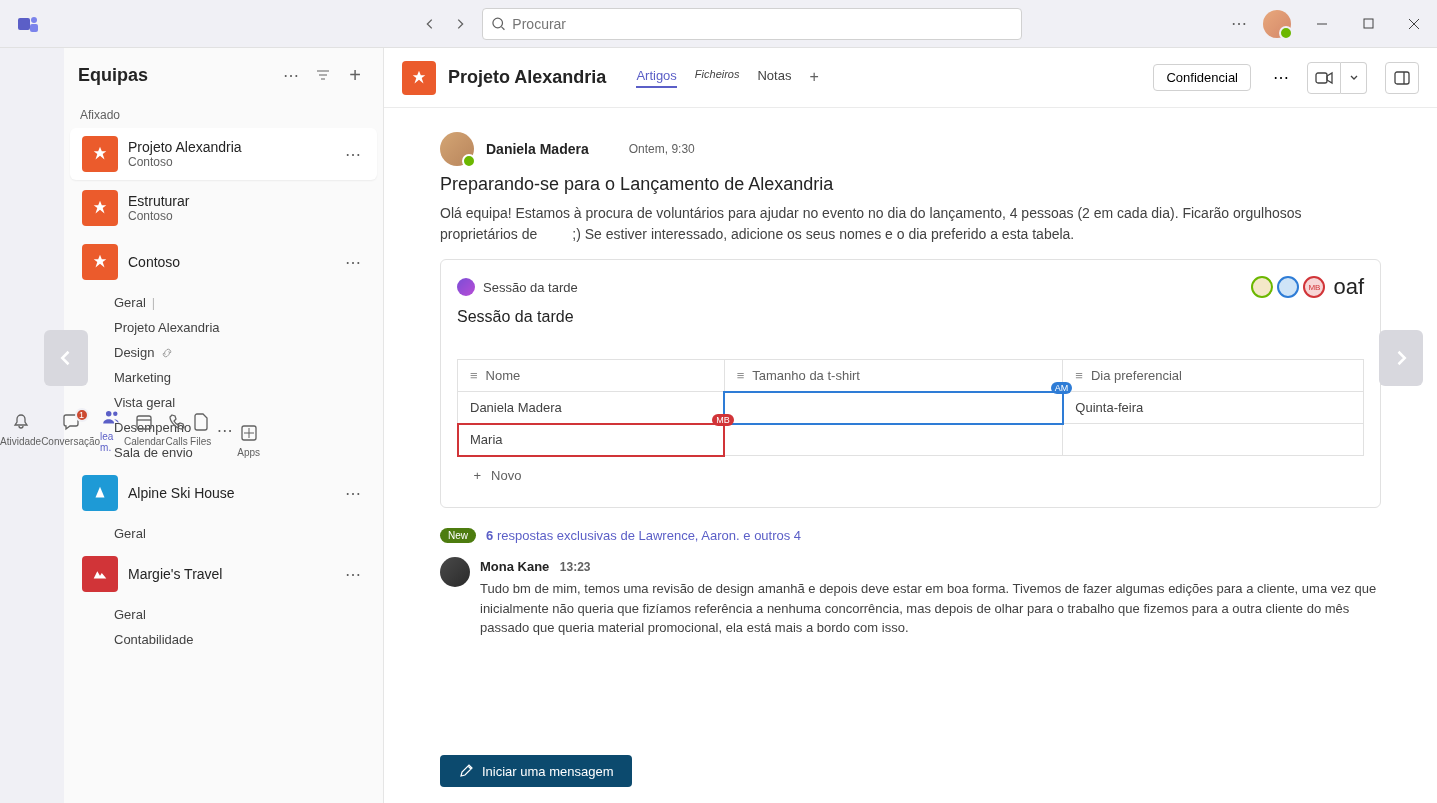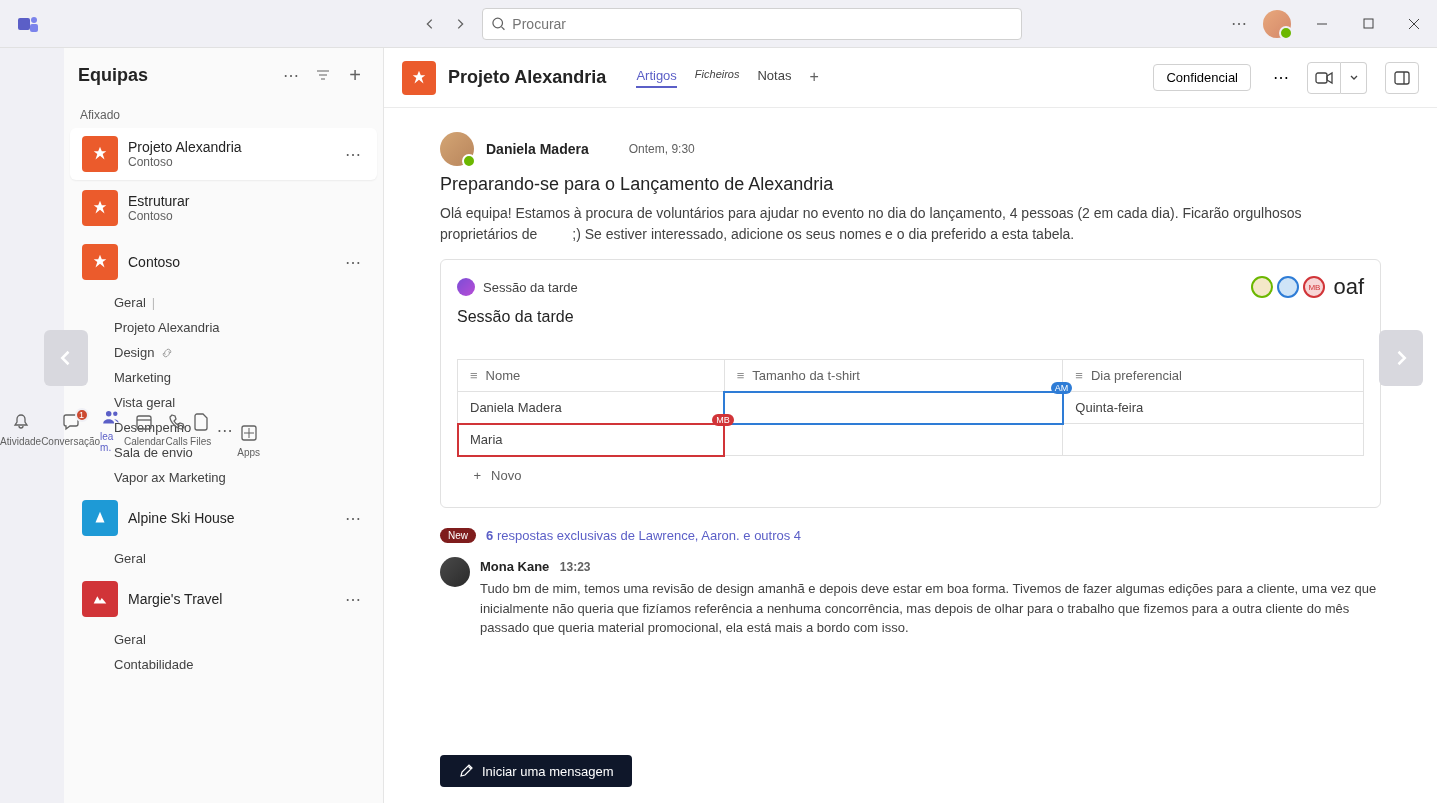--- a/index.html
+++ b/index.html
@@ -91,29 +91,29 @@
 .tbl th { color:#616161;}
 .col-icon { color:#909090;margin-right:8px;}
 .cell-active { outline:2px solid #2e7cd6;outline-offset:-1px;position:relative;}
 .cell-active .cursor-badge{position:absolute;top:-10px;right:-10px;background:#2e7cd6;color:#fff;font-size:9px;padding:1px 4px;border-radius:8px;}
 .cell-editing { outline:2px solid #d13438;outline-offset:-1px;position:relative;}
 .cell-editing .cursor-badge{position:absolute;top:-10px;right:-10px;background:#d13438;color:#fff;font-size:9px;padding:1px 4px;border-radius:8px;}
 .tbl .add-row td { color:#616161;border:none;padding-top:12px;}
 .tbl .add-row td span.plus { margin:0 10px 0 4px;}
 
 .replies-line { margin-top:20px;display:flex;align-items:center;gap:10px;font-size:13px;color:#5b5fc7;}
-.new-pill { background:#7f1d1d;color:#fff;font-size:10px;padding:2px 8px;border-radius:10px;text-align:right;}
+.new-pill { background:#4d7c0f;color:#fff;font-size:10px;padding:2px 8px;border-radius:10px;text-align:right;}
 
 .reply { display:flex;gap:10px;margin-top:14px;}
 .reply-avatar { width:30px;height:30px;border-radius:50%;background:linear-gradient(135deg,#4a4a4a,#2a2a2a);flex-shrink:0;}
 .reply-author { font-size:13px;font-weight:600;color:#242424;}
 .reply-time { font-size:12px;color:#616161;margin-left:6px;font-weight:bold;}
 .reply-body { font-size:13px;color:#424242;line-height:1.5;margin-top:4px;}
 
-.compose-btn { position:absolute;left:56px;bottom:16px;background:#0f172a;color:#fff;font-size:13px;padding:8px 18px;border-radius:4px;display:flex;align-items:center;gap:8px;cursor:pointer;}
+.compose-btn { position:absolute;left:56px;bottom:16px;background:#0c4a6e;color:#fff;font-size:13px;padding:8px 18px;border-radius:4px;display:flex;align-items:center;gap:8px;cursor:pointer;}
 .side-arrow { position:absolute;top:330px;width:44px;height:56px;background:#d8d8de;border-radius:6px;display:flex;align-items:center;justify-content:center;color:#fff;cursor:pointer;}
 .side-arrow.left{left:44px;}
 .side-arrow.right{right:14px;}
 </style>
 </head>
 <body>
 
 <div class="titlebar">
   <div class="app-icon">
     <svg viewBox="0 0 24 24" fill="#5b5fc7">
@@ -293,21 +293,20 @@
       <div class="channel-row">
           <span>Design</span> 
           <svg width="14" height="14" viewBox="0 0 16 16">
             <path d="M6 10a3 3 0 0 1 0-4l2-2a3 3 0 0 1 4 4 M10 6a3 3 0 0 1 0 4l-2 2a3 3 0 0 1-4-4" stroke="#909090" fill="none"></path>
           </svg>
         </div>
       <div class="channel-row">Marketing</div>
       <div class="channel-row">Vista geral</div>
       <div class="channel-row">Desempenho</div>
       <div class="channel-row">Sala de envio</div>
-      <div class="channel-row">Vapor ax Marketing</div>
 
       <div class="team-row">
         <div class="team-icon" style="background:#1e9ad6">
             <svg width="18" height="18" viewBox="0 0 20 20" fill="#fff">
               <path d="M10 3l5 12H5z"></path>
             </svg>
           </div>
         <div class="team-texts">
             <div class="team-name">Alpine Ski House</div>
           </div>

